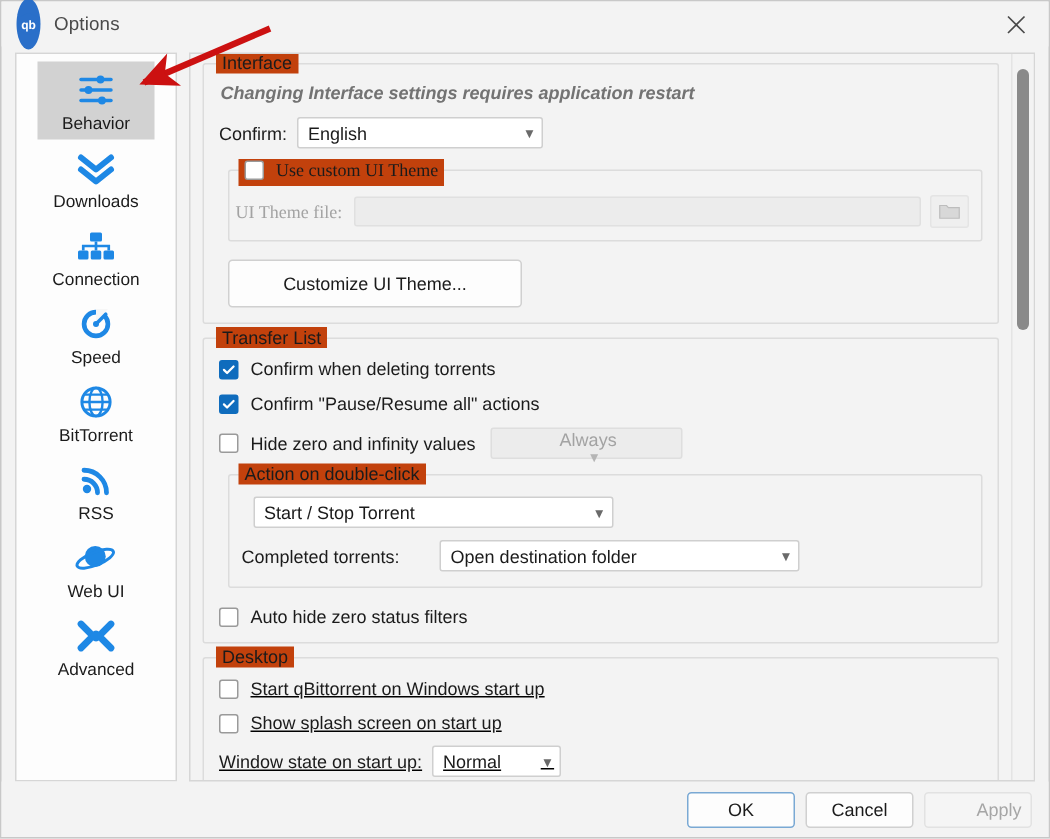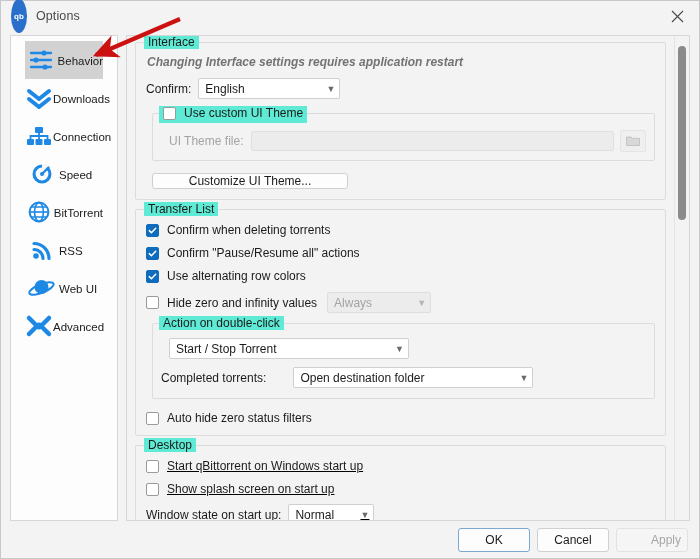--- a/index.html
+++ b/index.html
@@ -54,21 +54,21 @@
   }
   .sidebar {
     width: 108px; flex: 0 0 108px;
     background: #fdfdfd;
     border: 1px solid #d6d6d6;
     box-sizing: border-box;
     padding-top: 5px;
     overflow: hidden;
   }
   .side-item {
-    display: flex; align-items: center;
+    display: flex; flex-direction: column; align-items: center;
     padding: 4px 0 4px 0;
     margin: 0 14px;
     cursor: default;
   }
   .side-item.selected { background: #d2d2d2; }
   .side-icon {
     width: 34px; height: 30px;
     display: flex; align-items: center; justify-content: center;
   }
   .side-icon svg { display: block; }
@@ -114,21 +114,21 @@
     border: 1px solid #dcdcdc;
     border-radius: 2px;
     margin-bottom: 9px;
     padding: 10px 10px 10px 10px;
     position: relative;
     box-sizing: border-box;
   }
   .group > .legend {
     position: absolute;
     top: -8px; left: 8px;
-    background: #5eead4;
+    background: #c2410c;
     padding: 0 4px;
     font-size: 12px; color: #1b1b1b;
     white-space: nowrap;
   }
   .group.inner { border: 1px solid #dcdcdc; }
 
   .note {
     font-size: 12px; font-style: italic; color: #737373;
     margin: 0 0 9px 1px;
     font-weight: bold;
@@ -189,21 +189,21 @@
   }
   .cb.checked {
     background: #0f6cbd;
     border-color: #0f6cbd;
   }
   .cb.checked svg { display: block; }
   .cbtext { font-size: 12px; color: #1b1b1b; margin-left: 8px; white-space: nowrap; }
 
   
   .pbtn {
-    height: 16px;
+    height: 32px;
     border: 1px solid #d0d0d0;
     background: #fdfdfd;
     border-radius: 3px;
     font-size: 12px; color: #1b1b1b;
     display: flex; align-items: center; justify-content: center;
     box-sizing: border-box;
   }
 
   
   .footer {
@@ -357,27 +357,27 @@
     <div class="right">
       <div class="pane clip-bottom">
 
         <div class="group" style="padding-top:12px;">
           <span class="legend">Interface</span>
 
           <div class="note">Changing Interface settings requires application restart</div>
 
           <div class="row">
             <span class="lbl">Confirm:</span>
-            <div class="combo" style="width:142px; margin-left:7px;">
+            <div class="combo" style="width:164px; margin-left:7px;">
               <span>English</span>
               <span class="chev">▼</span>
             </div>
           </div>
 
-          <div class="group inner" style="margin:14px 0 0 6px; padding:16px 8px 8px 16px;">
+          <div class="group inner" style="margin:14px 0 0 6px; padding:16px 8px 8px 4px;font-family:Liberation Serif, serif;">
             <span class="legend" style="top:-8px; left:6px;">
               <span style="display:inline-flex; align-items:center;">
                 <span class="cb"></span>
                 <span class="cbtext">Use custom UI Theme</span>
               </span>
             </span>
             <div class="row" style="margin-bottom:0;">
               <span class="lbl dim">UI Theme file:</span>
               <div class="tfield" style="margin-left:8px;" placeholder=""></div>
               <div class="folder-btn">
@@ -405,33 +405,25 @@
 
           <div class="cbrow">
             <span class="cb checked">
               <svg width="9" height="9" viewBox="0 0 9 9">
                   <path d="M1.3 4.6 L3.4 6.7 L7.7 2.3" stroke="#ffffff" stroke-width="1.5" fill="none" stroke-linecap="round" stroke-linejoin="round"></path>
                 </svg>
             </span>
             <span class="cbtext">Confirm "Pause/Resume all" actions</span>
           </div>
 
-          <div class="cbrow">
-            <span class="cb checked">
-              <svg width="9" height="9" viewBox="0 0 9 9">
-                  <path d="M1.3 4.6 L3.4 6.7 L7.7 2.3" stroke="#ffffff" stroke-width="1.5" fill="none" stroke-linecap="round" stroke-linejoin="round"></path>
-                </svg>
-            </span>
-            <span class="cbtext">Use alternating row colors</span>
-          </div>
 
           <div class="cbrow" style="margin-bottom:10px;">
             <span class="cb"></span>
             <span class="cbtext">Hide zero and infinity values</span>
-            <div class="combo dim" style="width:104px; margin-left:10px;">
+            <div class="combo dim" style="width:128px; margin-left:10px;flex-direction:column;">
               <span>Always</span>
               <span class="chev">▼</span>
             </div>
           </div>
 
           <div class="group inner" style="margin:0 0 0 6px; padding:14px 8px 10px 8px;">
             <span class="legend" style="left:6px;">Action on double-click</span>
 
             <div class="row">
               <div class="combo" style="width:240px; margin-left:8px;">

